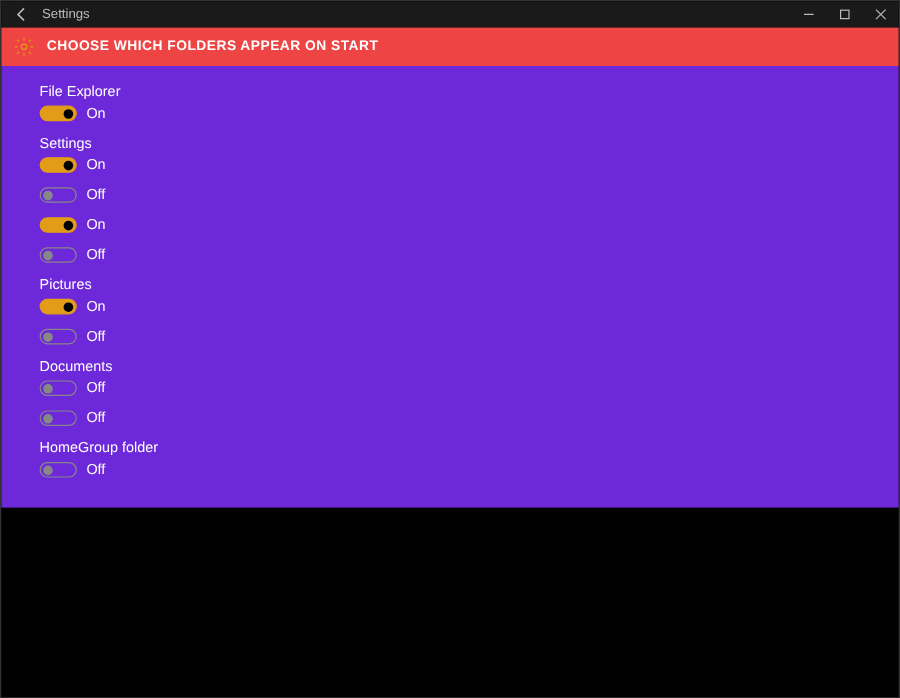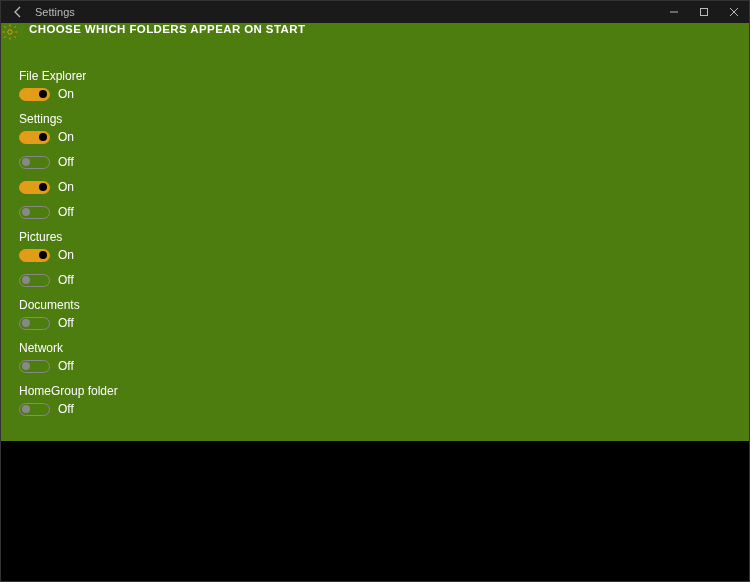--- a/index.html
+++ b/index.html
@@ -2,28 +2,28 @@
 <html><head>
 <meta charset="utf-8">
 <style>
   * { box-sizing: border-box; margin: 0; padding: 0; font-family: "Segoe UI", Arial, sans-serif; }
   body { background: #000; width: 750px; height: 582px; overflow: hidden; color: #fff; border: 1px solid #333; }
   .titlebar { height: 22px; background: #1a1a1a; display: flex; align-items: center; padding-left: 10px; font-size: 11px; color: #bbb; }
   .titlebar .back { width: 18px; display: flex; align-items: center; font-size: 13px; color: #bbb; cursor: default; }
   .titlebar .app-title { margin-left: 6px; }
   .titlebar .spacer { flex: 1; }
   .titlebar .win-btn { width: 30px; height: 22px; display: flex; align-items: center; justify-content: center; font-size: 10px; color: #bbb; }
-  .header { height: 32px; background: #4d7c0f; display: flex; align-items: flex-start; }
+  .header { height: 32px; background: #ef4444; display: flex; align-items: center; padding-left: 10px; }
   .gear { width: 18px; height: 18px; color: #e29c18; display: flex; align-items: center; justify-content: center; }
   .gear svg { width: 18px; height: 18px; stroke: #e29c18; fill: none; stroke-width: 1.3; }
   .page-title { margin-left: 10px; font-size: 11.5px; font-weight: 600; letter-spacing: 0.4px; color: #fff; text-transform: uppercase; }
-  .content { padding: 14px 18px; background: #4d7c0f; }
+  .content { padding: 14px 32px; background: #6d28d9; }
   .item { margin-bottom: 11px; }
   .item-label { font-size: 12px; color: #fff; margin-bottom: 4px; }
-  .toggle-row { display: flex; align-items: center; }
+  .toggle-row { display: flex; align-items: flex-end; }
   .toggle { width: 31px; height: 13px; border-radius: 7px; position: relative; cursor: default; }
   .toggle.on { background: #e29c18; border: 1px solid #e29c18; }
   .toggle.off { background: transparent; border: 1px solid #888; }
   .knob { position: absolute; width: 8px; height: 8px; border-radius: 50%; top: 50%; transform: translateY(-50%); }
   .toggle.on .knob { background: #000; right: 2px; }
   .toggle.off .knob { background: #888; left: 2px; }
   .state { font-size: 12px; color: #fff; margin-left: 8px; }
 </style>
 </head>
 <body>
@@ -126,21 +126,20 @@
     <div class="item">
       <div class="item-label">Documents</div>
       <div class="toggle-row">
         <div class="toggle off">
           <div class="knob"></div>
         </div>
         <div class="state">Off</div>
       </div>
     </div>
     <div class="item">
-      <div class="item-label">Network</div>
       <div class="toggle-row">
         <div class="toggle off">
           <div class="knob"></div>
         </div>
         <div class="state">Off</div>
       </div>
     </div>
     <div class="item">
       <div class="item-label">HomeGroup folder</div>
       <div class="toggle-row">

